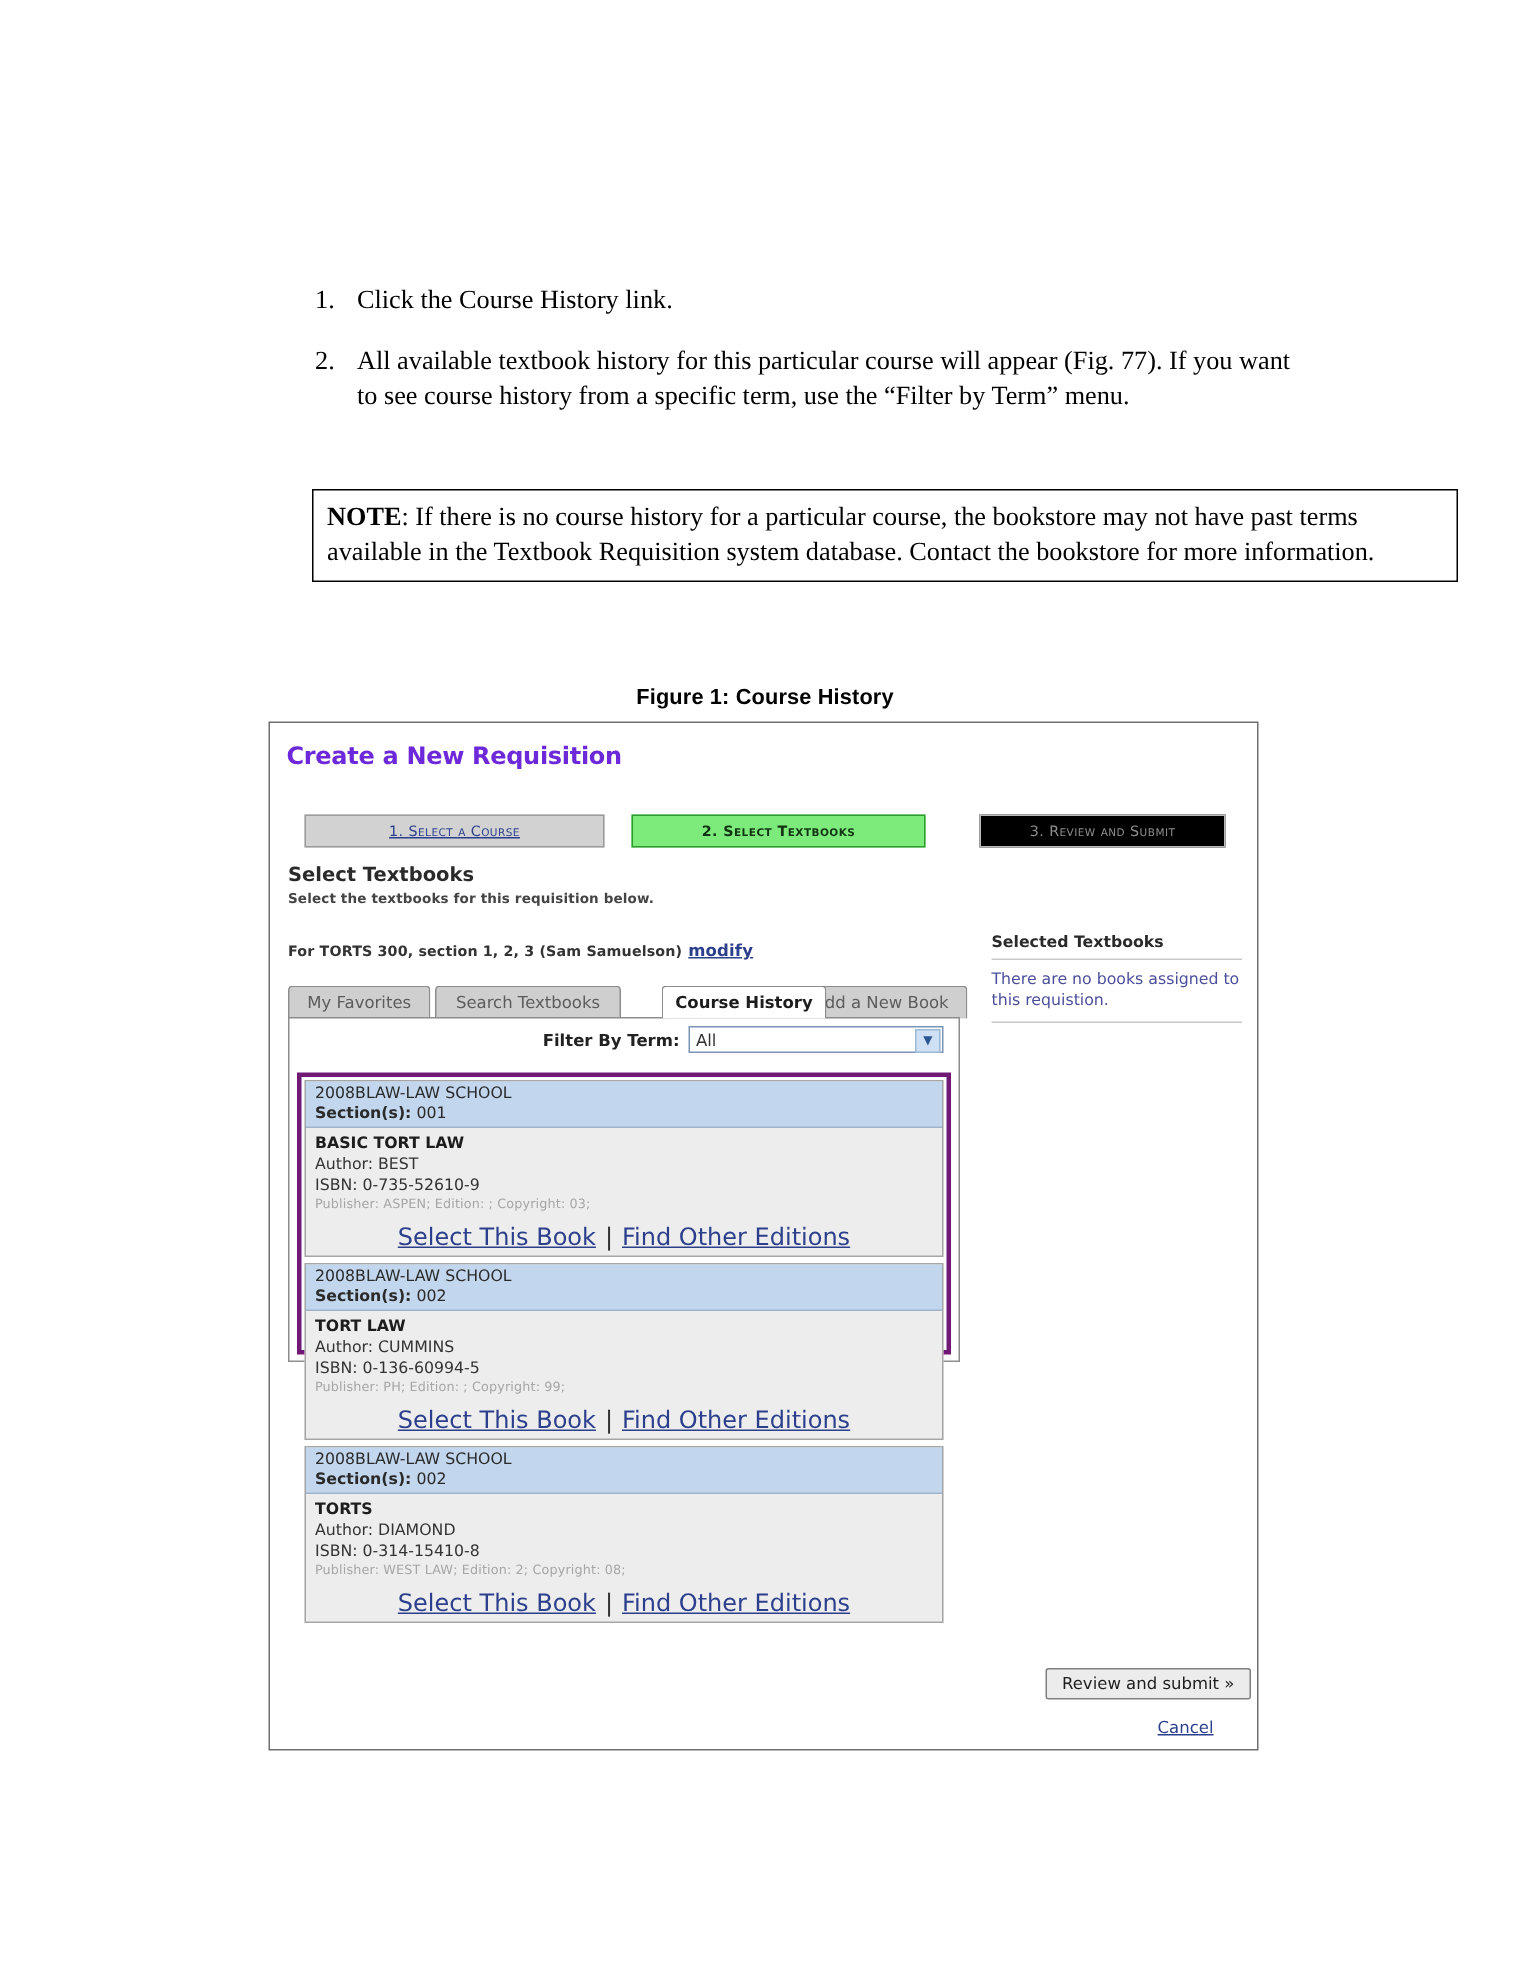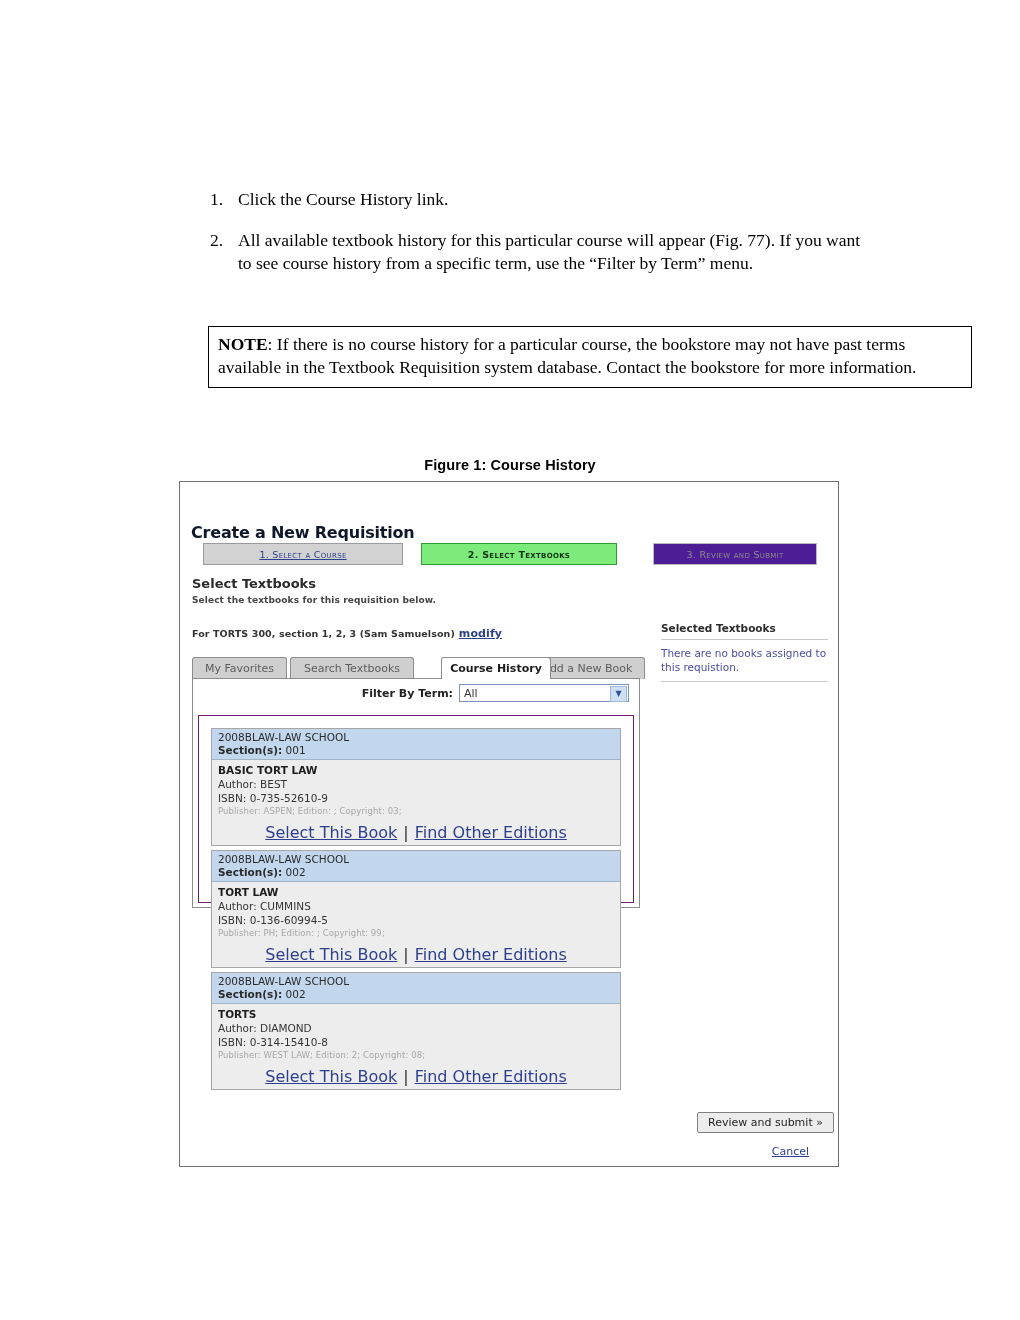--- a/index.html
+++ b/index.html
@@ -54,40 +54,39 @@
     width:660px;height:686px;
     border:1px solid #6f6f6f;
     background:#ffffff;
     box-sizing:border-box;
     font-family:"DejaVu Sans", sans-serif;
     color:#333;
     overflow:hidden;
   }
   .shot-title{
     position:absolute;left:11px;top:12px;
-    font-size:16px;font-weight:bold;color:#0f172a;
+    font-size:16px;font-weight:bold;color:#6d28d9;
     letter-spacing:-.2px;
-    margin-top:29px;
   }
 
   
   .wizard{
     position:absolute;left:23px;top:61px;width:614px;height:23px;
   }
   .wstep{
     position:absolute;top:0;height:22px;
     box-sizing:border-box;
     display:flex;align-items:center;justify-content:center;
     font-size:9.5px;font-variant:small-caps;letter-spacing:.3px;
     white-space:nowrap;
   }
   .wstep-1{left:0;width:200px;background:#d2d2d2;border:1px solid #9b9b9b;}
   .wstep-1 span{color:#2b3f8c;text-decoration:underline;}
   .wstep-2{left:218px;width:196px;background:#7ceb7c;border:1px solid #2f9b2f;color:#123312;font-weight:bold;}
-  .wstep-3{left:450px;width:164px;background:#4c1d95;border:1px solid #bbb;color:#8e8e8e;}
+  .wstep-3{left:450px;width:164px;background:#000000;border:1px solid #bbb;color:#8e8e8e;}
 
   .sec-title{
     position:absolute;left:12px;top:94px;
     font-size:13px;font-weight:bold;color:#2a2a2a;
   }
   .sec-sub{
     position:absolute;left:12px;top:113px;
     font-size:9px;color:#444;font-weight:bold;letter-spacing:.1px;
   }
   .course-line{
@@ -138,22 +137,22 @@
   .select .val{font-size:11px;color:#333;padding-left:4px;}
   .select .arrow{
     position:absolute;right:1px;top:1px;width:15px;height:14px;
     background:#cfe0f4;border:1px solid #9fb8d6;
     display:flex;align-items:center;justify-content:center;
     font-size:8px;color:#2b5694;line-height:1;
   }
 
   .book-list{
     position:absolute;left:5px;top:36px;width:436px;height:188px;
-    border:1px solid #701a75;background:#fff;
-    box-sizing:border-box;padding:12px;
+    border:3px solid #701a75;background:#fff;
+    box-sizing:border-box;padding:2px;
   }
   .book{
     border:1px solid #a6a6a6;
     margin-bottom:4px;
     background:#ededed;
   }
   .book-head{
     background:#c2d7ee;
     border-bottom:1px solid #9fb3c9;
     padding:2px 6px 2px 6px;

